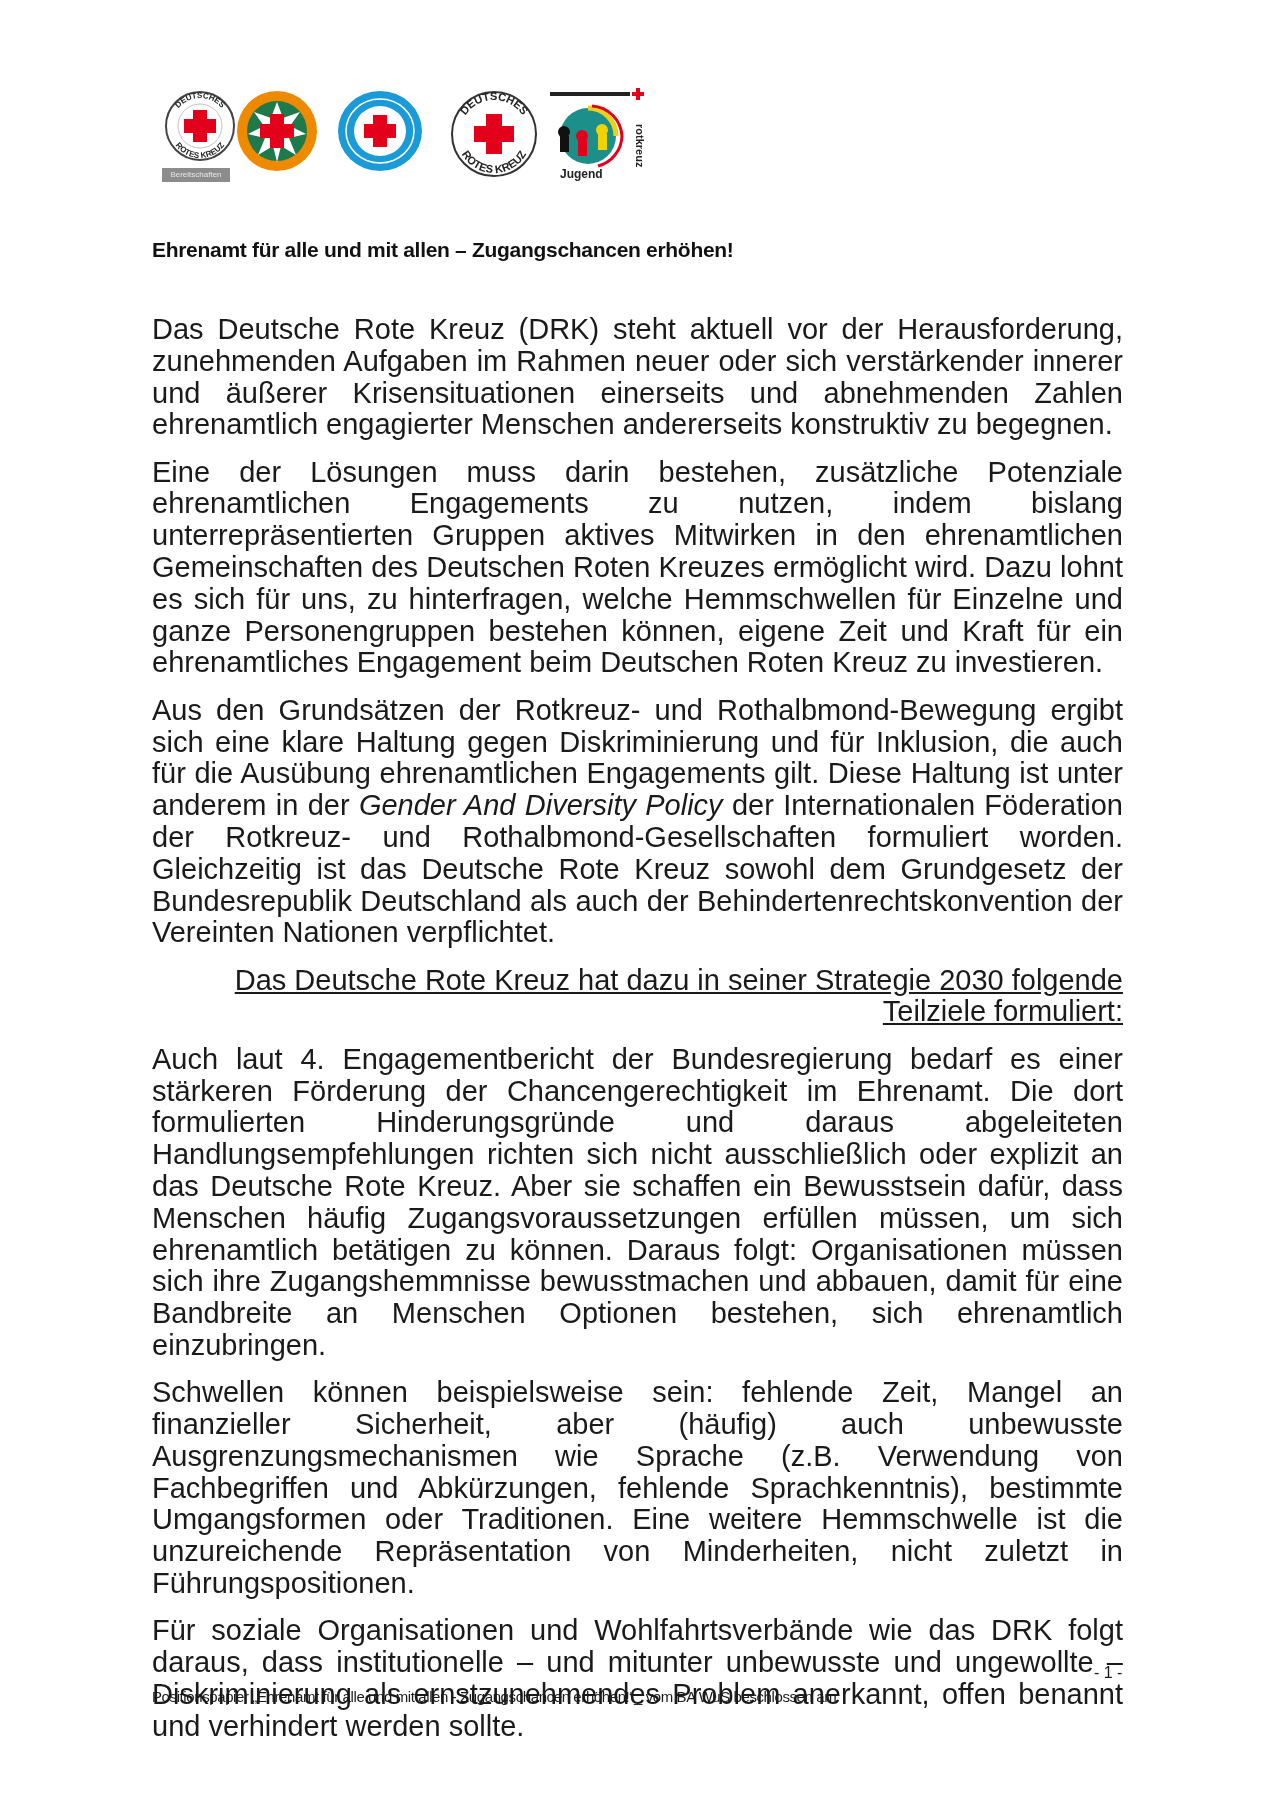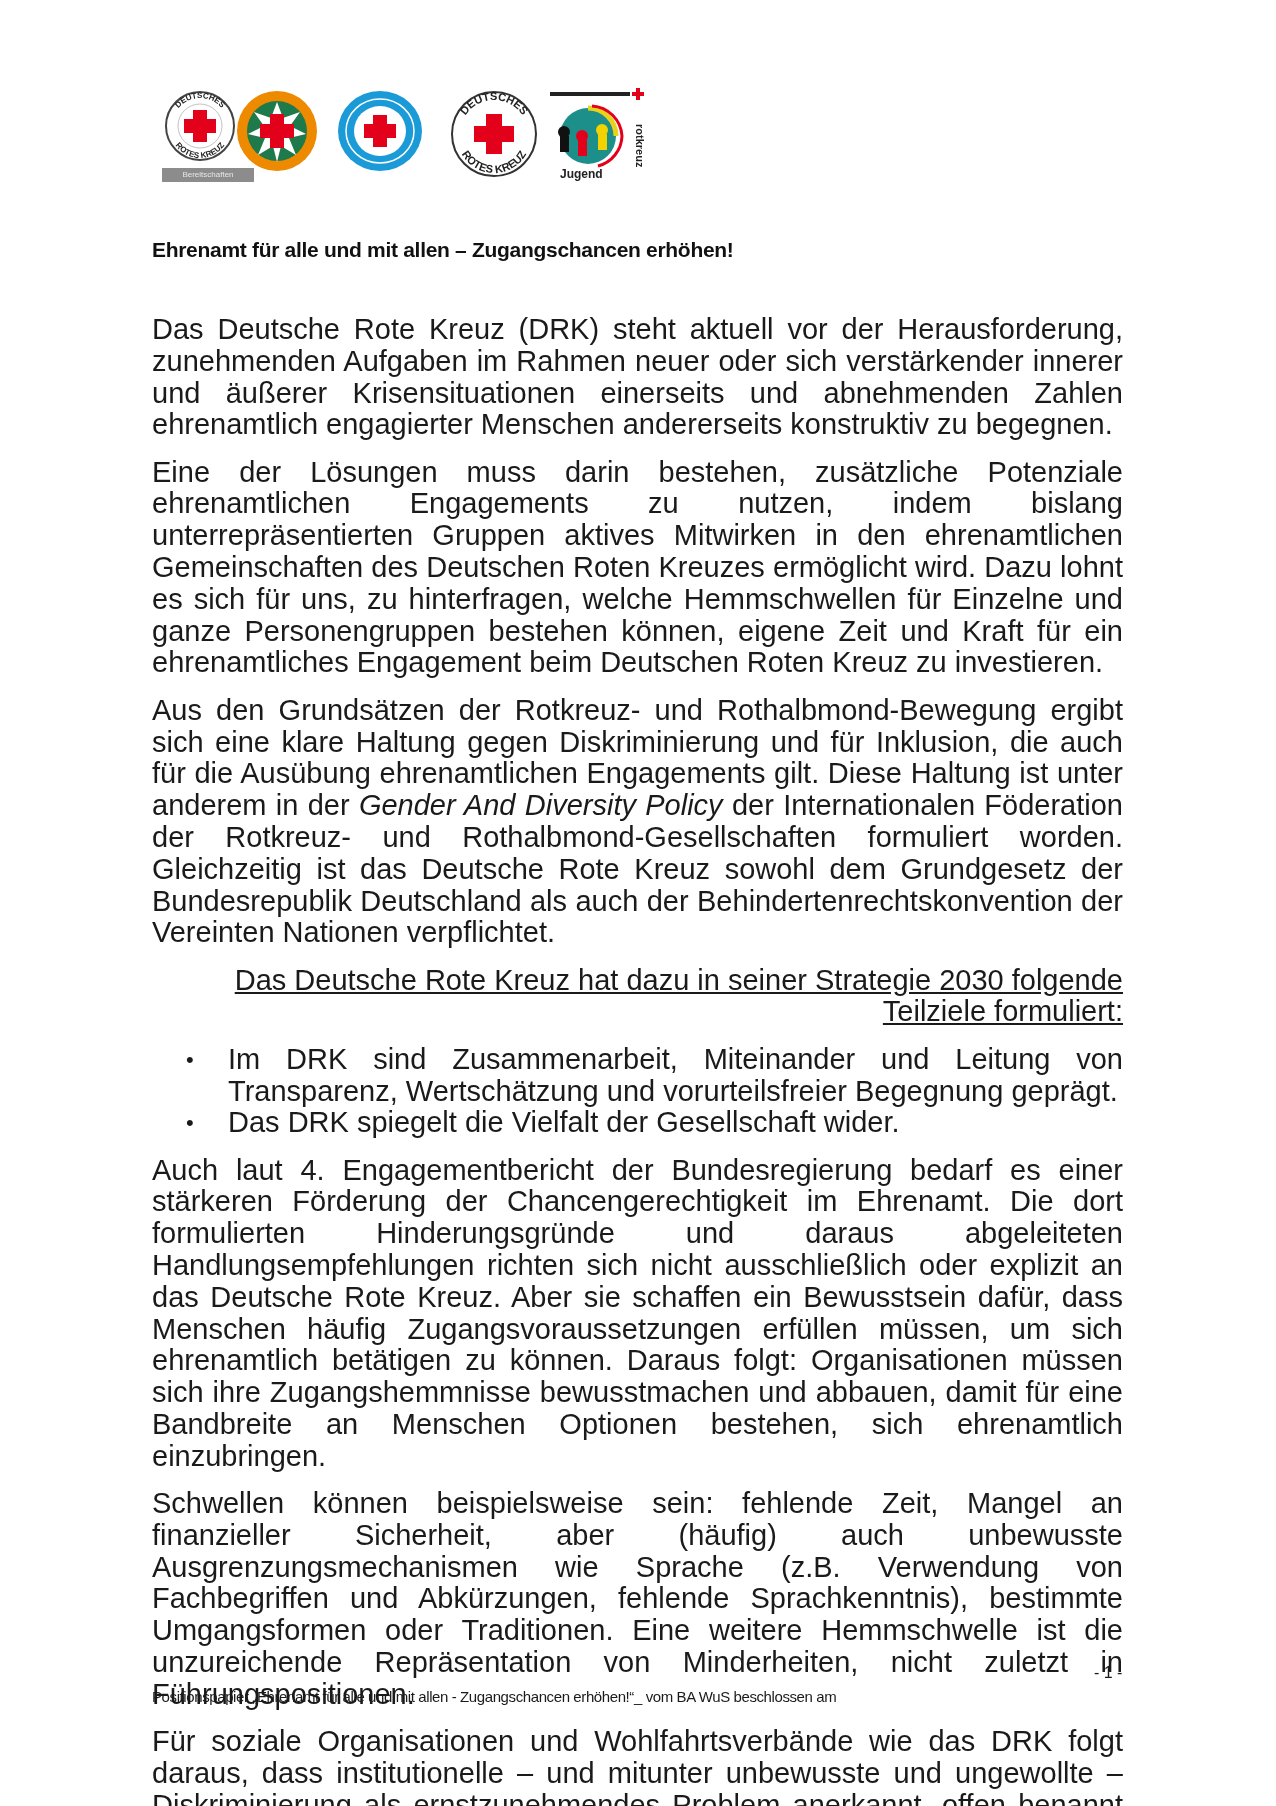--- a/index.html
+++ b/index.html
@@ -29,21 +29,21 @@
     <svg width="80" height="76" viewBox="0 0 80 76">
       <circle cx="40" cy="38" r="34" fill="#fff" stroke="#444" stroke-width="2"></circle>
       <circle cx="40" cy="38" r="22" fill="#fff" stroke="#999" stroke-width="0.6"></circle>
       <rect x="33" y="22" width="14" height="32" fill="#e3001b"></rect>
       <rect x="24" y="31" width="32" height="14" fill="#e3001b"></rect>
       <path id="t1" d="M12,38 A28,28 0 0 1 68,38" fill="none"></path>
       <text font-size="8" font-weight="bold" fill="#222" font-family="Liberation Sans, sans-serif"><textPath href="#t1" startOffset="50%" text-anchor="middle">DEUTSCHES</textPath></text>
       <path id="b1" d="M10,40 A30,30 0 0 0 70,40" fill="none"></path>
       <text font-size="8" font-weight="bold" fill="#222" font-family="Liberation Sans, sans-serif"><textPath href="#b1" startOffset="50%" text-anchor="middle">ROTES KREUZ</textPath></text>
     </svg>
-    <div class="tag" style="left:2px; top:80px; width:92px;">Bereitschaften</div>
+    <div class="tag" style="left:2px; top:80px; width:68px;">Bereitschaften</div>
   </div>
 
   <div class="logo" style="left:74px; top:0; width:86px; height:86px;">
     <svg width="86" height="86" viewBox="0 0 86 86">
       <circle cx="43" cy="43" r="40" fill="#ee8a00"></circle>
       <circle cx="43" cy="43" r="30" fill="#1e7a4a"></circle>
       <polygon points="43,14 49,30 66,24 56,38 72,46 55,50 62,67 47,58 43,74 39,58 24,67 31,50 14,46 30,38 20,24 37,30" fill="#ffffff"></polygon>
       <rect x="36" y="26" width="14" height="34" fill="#e3001b"></rect>
       <rect x="26" y="36" width="34" height="14" fill="#e3001b"></rect>
     </svg>
@@ -91,24 +91,20 @@
   </div>
 </div>
 
 <h1 class="title" style="margin:0;">Ehrenamt für alle und mit allen – Zugangschancen erhöhen!</h1>
 
 <div class="body">
   <p>Das Deutsche Rote Kreuz (DRK) steht aktuell vor der Herausforderung, zunehmenden Aufgaben im Rahmen neuer oder sich verstärkender innerer und äußerer Krisensituationen einerseits und abnehmenden Zahlen ehrenamtlich engagierter Menschen andererseits konstruktiv zu begegnen.</p>
   <p>Eine der Lösungen muss darin bestehen, zusätzliche Potenziale ehrenamtlichen Engagements zu nutzen, indem bislang unterrepräsentierten Gruppen aktives Mitwirken in den ehrenamtlichen Gemeinschaften des Deutschen Roten Kreuzes ermöglicht wird. Dazu lohnt es sich für uns, zu hinterfragen, welche Hemmschwellen für Einzelne und ganze Personengruppen bestehen können, eigene Zeit und Kraft für ein ehrenamtliches Engagement beim Deutschen Roten Kreuz zu investieren.</p>
   <p><span>Aus den Grundsätzen der Rotkreuz- und Rothalbmond-Bewegung ergibt sich eine klare Haltung gegen Diskriminierung und für Inklusion, die auch für die Ausübung ehrenamtlichen Engagements gilt. Diese Haltung ist unter anderem in der </span><em>Gender And Diversity Policy</em><span> der Internationalen Föderation der Rotkreuz- und Rothalbmond-Gesellschaften formuliert worden. Gleichzeitig ist das Deutsche Rote Kreuz sowohl dem Grundgesetz der Bundesrepublik Deutschland als auch der Behindertenrechtskonvention der Vereinten Nationen verpflichtet.</span></p>
   <p class="left">Das Deutsche Rote Kreuz hat dazu in seiner Strategie 2030 folgende Teilziele formuliert:</p>
-  <ul>
-    <li>Im DRK sind Zusammenarbeit, Miteinander und Leitung von Transparenz, Wertschätzung und vorurteilsfreier Begegnung geprägt.</li>
-    <li>Das DRK spiegelt die Vielfalt der Gesellschaft wider.</li>
-  </ul>
   <p>Auch laut 4. Engagementbericht der Bundesregierung bedarf es einer stärkeren Förderung der Chancengerechtigkeit im Ehrenamt. Die dort formulierten Hinderungsgründe und daraus abgeleiteten Handlungsempfehlungen richten sich nicht ausschließlich oder explizit an das Deutsche Rote Kreuz. Aber sie schaffen ein Bewusstsein dafür, dass Menschen häufig Zugangsvoraussetzungen erfüllen müssen, um sich ehrenamtlich betätigen zu können. Daraus folgt: Organisationen müssen sich ihre Zugangshemmnisse bewusstmachen und abbauen, damit für eine Bandbreite an Menschen Optionen bestehen, sich ehrenamtlich einzubringen.</p>
   <p>Schwellen können beispielsweise sein: fehlende Zeit, Mangel an finanzieller Sicherheit, aber (häufig) auch unbewusste Ausgrenzungsmechanismen wie Sprache (z.B. Verwendung von Fachbegriffen und Abkürzungen, fehlende Sprachkenntnis), bestimmte Umgangsformen oder Traditionen. Eine weitere Hemmschwelle ist die unzureichende Repräsentation von Minderheiten, nicht zuletzt in Führungspositionen.</p>
   <p>Für soziale Organisationen und Wohlfahrtsverbände wie das DRK folgt daraus, dass institutionelle – und mitunter unbewusste und ungewollte – Diskriminierung als ernstzunehmendes Problem anerkannt, offen benannt und verhindert werden sollte.</p>
 </div>
 
 <div class="pagenum">- 1 -</div>
 
 <div class="footer">
   <div>Positionspapier „Ehrenamt für alle und mit allen - Zugangschancen erhöhen!“_ vom BA WuS beschlossen am</div>
 </div>

